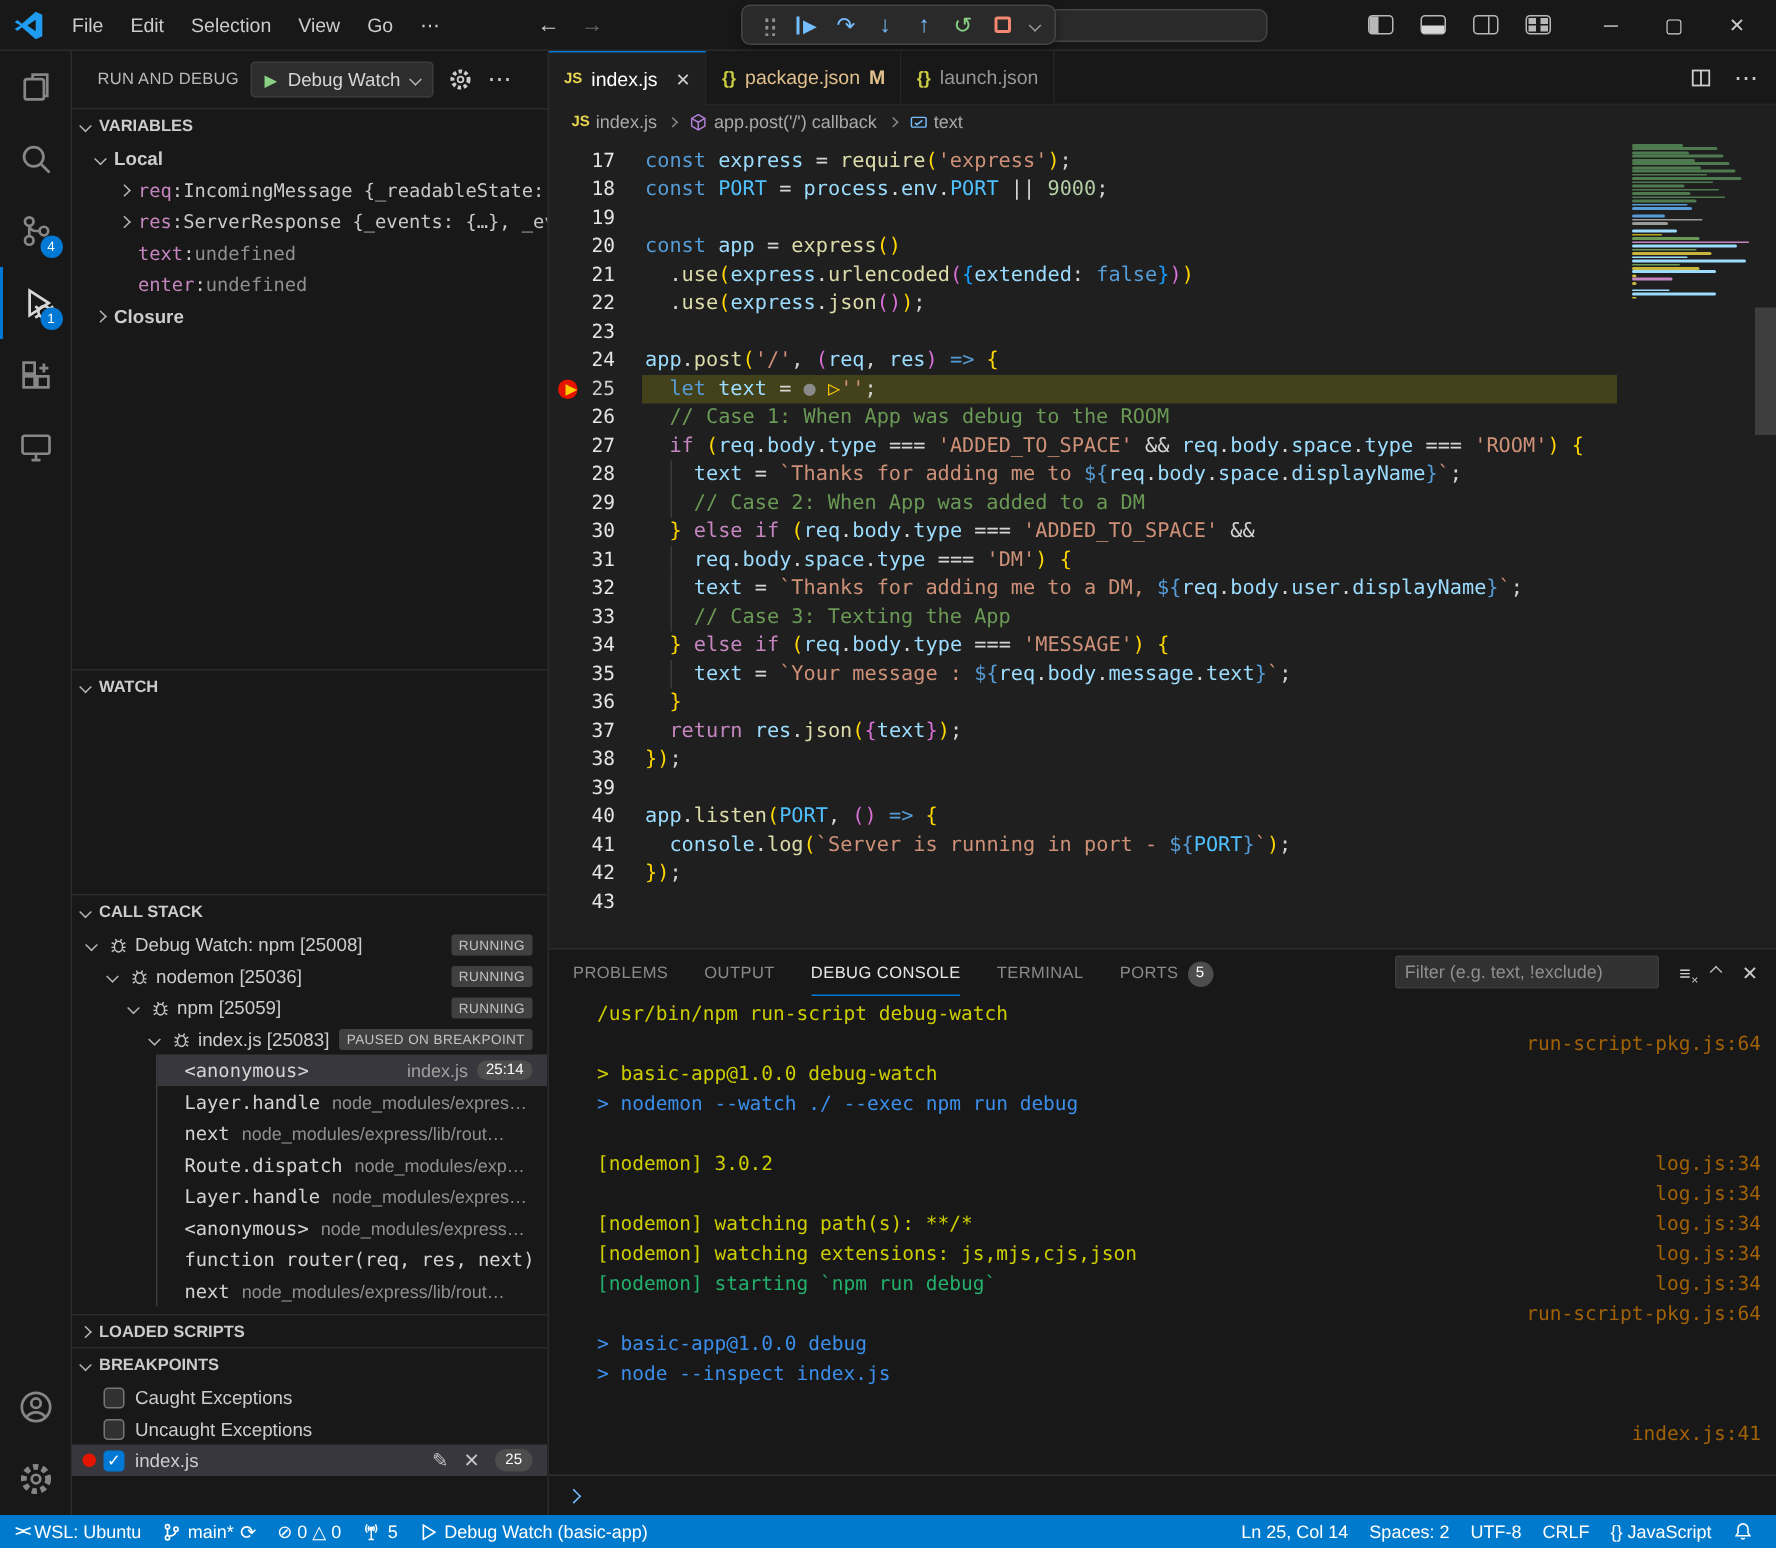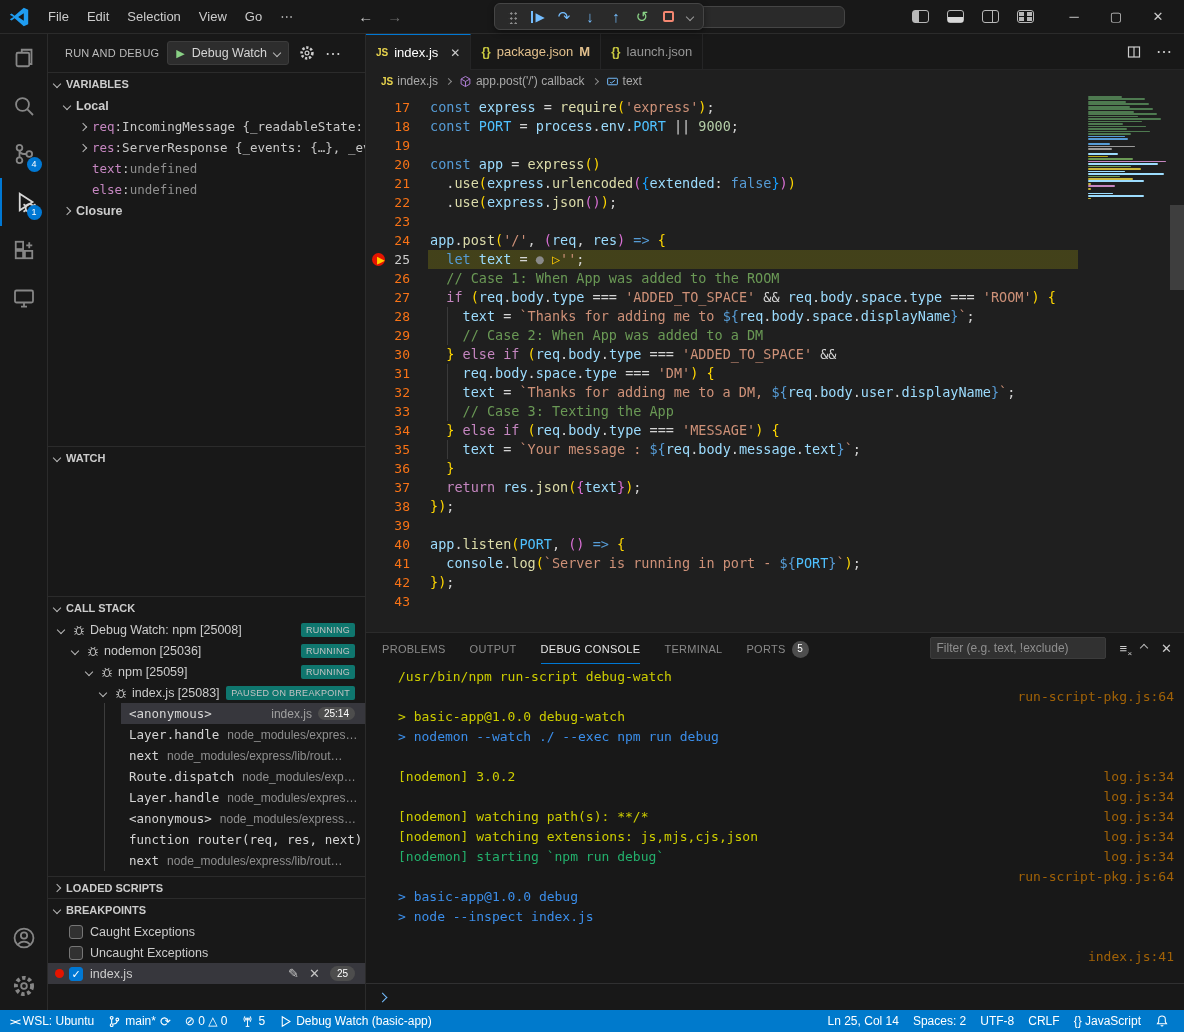--- a/index.html
+++ b/index.html
@@ -46,27 +46,27 @@
 .sect-head{height:22px;display:flex;align-items:center;gap:6px;padding-left:6px;font-size:11px;font-weight:bold;color:#cccccc}
 .chev{display:inline-block;width:6px;height:6px;border-right:1.4px solid #b8b8b8;border-bottom:1.4px solid #b8b8b8;transform:rotate(45deg);flex:none}
 .chev.r{transform:rotate(-45deg)}
 .chev.u{transform:rotate(-135deg)}
 .trow{height:21px;display:flex;align-items:center;font-size:13px;white-space:nowrap;overflow:hidden;padding-right:4px}
 .trow .tw{width:10px;margin-right:4px;flex:none;display:flex;justify-content:center}
 .vname{color:#c586c0;font-family:"DejaVu Sans Mono",monospace;font-size:12.5px}
 .vscope{color:#cccccc;font-weight:bold;font-size:12.5px}
 .vval{color:#c8c8c8;font-family:"DejaVu Sans Mono",monospace;font-size:12.5px}
 .vval.undef{color:#8f8f8f}
-.chip{margin-left:auto;background:#0f766e;color:#c3c3c3;font-size:9px;padding:2px 5px;border-radius:2px;letter-spacing:.3px;flex:none;margin-right:6px}
+.chip{margin-left:auto;background:#404040;color:#c3c3c3;font-size:9px;padding:2px 5px;border-radius:2px;letter-spacing:.3px;flex:none;margin-right:6px}
 .frame-name{font-family:"DejaVu Sans Mono",monospace;font-size:12.5px;color:#d4d4d4;flex:none}
 .frame-path{color:#8f8f8f;font-size:12px;margin-left:8px;overflow:hidden;text-overflow:ellipsis}
 .frame-file{margin-left:auto;color:#a0a0a0;font-size:12px;flex:none}
 .pos-badge{background:#4d4d4d;color:#fff;font-size:10px;border-radius:8px;padding:1px 6px;margin:0 6px;flex:none}
 .frames{border-left:1px solid #3c3c3c;margin-left:56px}
-.frames .trow{padding-left:8px;margin-left:16px}
+.frames .trow{padding-left:18px;margin-left:0}
 .trow.sel{background:#37373d}
 .bp-dot{width:9px;height:9px;border-radius:50%;background:#e51400;margin:0 5px 0 7px;flex:none}
 .cb{width:14px;height:14px;border:1px solid #767676;border-radius:3px;background:#313131;margin-right:7px;flex:none}
 .cb.on{background:#0078d4;border-color:#0078d4;color:#fff;font-size:11px;line-height:13px;text-align:center}
 .row-actions{margin-left:auto;display:flex;align-items:center;gap:10px;color:#c5c5c5;font-size:13px;padding-right:6px}
 .count-badge{background:#4d4d4d;color:#fff;font-size:10px;border-radius:9px;padding:2px 7px}
 
 .editor-col{flex:1;display:flex;flex-direction:column;min-width:0}
 .tabbar{height:36px;background:#181818;border-bottom:1px solid #252526;display:flex;flex:none}
 .tab{display:flex;align-items:center;gap:6px;padding:0 10px;font-size:13px;color:#969696;background:#181818;border-right:1px solid #252526;position:relative}
@@ -75,21 +75,21 @@
 .tab-close{font-size:12px;color:#cccccc;margin-left:6px}
 .js-badge{color:#e8d44d;font-weight:bold;font-size:10px}
 .brace-badge{color:#cbcb41;font-weight:bold;font-size:12px}
 .tab-actions{margin-left:auto;display:flex;align-items:center;gap:14px;padding-right:12px;color:#cccccc}
 .breadcrumbs{height:22px;background:#1f1f1f;display:flex;align-items:center;gap:5px;padding-left:15px;font-size:12px;color:#a9a9a9;flex:none}
 .bc-sep{width:5px;height:5px;border-right:1.2px solid #8a8a8a;border-bottom:1.2px solid #8a8a8a;transform:rotate(-45deg);margin:0 3px}
 
 .editor{position:relative;height:540px;background:#1f1f1f;overflow:hidden;flex:none}
 .code{position:absolute;top:6px;left:0;right:0}
 .code-line{position:relative;height:19px;line-height:19px;padding-left:64px;font-family:"DejaVu Sans Mono",monospace;font-size:13.5px;white-space:pre}
-.code-line .ln{position:absolute;left:0;top:0;width:44px;text-align:right;color:#f97316;font-size:13px}
+.code-line .ln{position:absolute;left:0;top:0;width:44px;text-align:right;color:#e5e5e5;font-size:13px}
 .code-line.cur .ln{color:#cccccc}
 .code-line.cur{background:linear-gradient(to right,transparent 62px,rgba(252,244,0,.16) 62px,rgba(252,244,0,.16) calc(100% - 106px),transparent calc(100% - 106px))}
 .code-line.g::after{content:"";position:absolute;left:81px;top:0;bottom:0;width:1px;background:#3a3a3a}
 .gut-ico{position:absolute;left:6px;top:3px;width:20px;height:13px}
 .gut-ico .dot{position:absolute;left:0;top:0;width:13px;height:13px;border-radius:50%;background:#e51400}
 .gut-ico .arr{position:absolute;left:5px;top:-3px;color:#ffcc00;font-size:13px}
 .tk-kw{color:#569cd6}.tk-ctrl{color:#c586c0}.tk-var{color:#9cdcfe}.tk-cvar{color:#4fc1ff}
 .tk-fn{color:#dcdcaa}.tk-str{color:#ce9178}.tk-num{color:#b5cea8}.tk-cmt{color:#6a9955}
 .tk-op{color:#d4d4d4}.tk-b1{color:#ffd700}.tk-b2{color:#da70d6}.tk-b3{color:#179fff}
 .tk-tpl{color:#569cd6}.tk-dot{color:#8a8a8a}.tk-parrow{color:#ffcc00;font-weight:bold}
@@ -280,21 +280,21 @@
               <span class="vval">ServerResponse {_events: {…}, _ev…</span>
             </div>
             <div class="trow" style="padding-left: 30px;">
               <span class="tw"></span>
               <span class="vname">text</span>
               <span class="vval">: </span>
               <span class="vval undef">undefined</span>
             </div>
             <div class="trow" style="padding-left: 30px;">
               <span class="tw"></span>
-              <span class="vname">else</span>
+              <span class="vname">enter</span>
               <span class="vval">: </span>
               <span class="vval undef">undefined</span>
             </div>
             <div class="trow" style="padding-left: 14px;">
               <span class="tw">
                 <span class="chev r"></span>
               </span>
               <span class="vscope">Closure</span>
             </div>
           </div>
@@ -493,21 +493,21 @@
         <div class="code" id="code">
             <div class="code-line"><span class="ln">17</span><span class="tk-kw">const</span><span class="tk-var"> express </span><span class="tk-op">= </span><span class="tk-fn">require</span><span class="tk-b1">(</span><span class="tk-str">'express'</span><span class="tk-b1">)</span><span class="tk-op">;</span></div>
             <div class="code-line"><span class="ln">18</span><span class="tk-kw">const</span><span class="tk-cvar"> PORT </span><span class="tk-op">= </span><span class="tk-var">process</span><span class="tk-op">.</span><span class="tk-var">env</span><span class="tk-op">.</span><span class="tk-cvar">PORT</span><span class="tk-op"> || </span><span class="tk-num">9000</span><span class="tk-op">;</span></div>
             <div class="code-line"><span class="ln">19</span></div>
             <div class="code-line"><span class="ln">20</span><span class="tk-kw">const</span><span class="tk-var"> app </span><span class="tk-op">= </span><span class="tk-fn">express</span><span class="tk-b1">()</span></div>
             <div class="code-line"><span class="ln">21</span><span class="tk-op">  .</span><span class="tk-fn">use</span><span class="tk-b1">(</span><span class="tk-var">express</span><span class="tk-op">.</span><span class="tk-fn">urlencoded</span><span class="tk-b2">(</span><span class="tk-b3">{</span><span class="tk-var">extended</span><span class="tk-op">: </span><span class="tk-kw">false</span><span class="tk-b3">}</span><span class="tk-b2">)</span><span class="tk-b1">)</span></div>
             <div class="code-line"><span class="ln">22</span><span class="tk-op">  .</span><span class="tk-fn">use</span><span class="tk-b1">(</span><span class="tk-var">express</span><span class="tk-op">.</span><span class="tk-fn">json</span><span class="tk-b2">()</span><span class="tk-b1">)</span><span class="tk-op">;</span></div>
             <div class="code-line"><span class="ln">23</span></div>
             <div class="code-line"><span class="ln">24</span><span class="tk-var">app</span><span class="tk-op">.</span><span class="tk-fn">post</span><span class="tk-b1">(</span><span class="tk-str">'/'</span><span class="tk-op">, </span><span class="tk-b2">(</span><span class="tk-var">req</span><span class="tk-op">, </span><span class="tk-var">res</span><span class="tk-b2">)</span><span class="tk-kw"> =&gt; </span><span class="tk-b1">{</span></div>
             <div class="code-line cur"><span class="ln">25</span><span class="gut-ico"><span class="dot"></span><span class="arr">▶</span></span><span class="tk-kw">  let</span><span class="tk-var"> text </span><span class="tk-op">= </span><span class="tk-dot">● </span><span class="tk-parrow">▷</span><span class="tk-str">''</span><span class="tk-op">;</span></div>
-            <div class="code-line"><span class="ln">26</span><span class="tk-cmt">  // Case 1: When App was added to the ROOM</span></div>
+            <div class="code-line"><span class="ln">26</span><span class="tk-cmt">  // Case 1: When App was debug to the ROOM</span></div>
             <div class="code-line"><span class="ln">27</span><span class="tk-ctrl">  if </span><span class="tk-b1">(</span><span class="tk-var">req</span><span class="tk-op">.</span><span class="tk-var">body</span><span class="tk-op">.</span><span class="tk-var">type</span><span class="tk-op"> === </span><span class="tk-str">'ADDED_TO_SPACE'</span><span class="tk-op"> &amp;&amp; </span><span class="tk-var">req</span><span class="tk-op">.</span><span class="tk-var">body</span><span class="tk-op">.</span><span class="tk-var">space</span><span class="tk-op">.</span><span class="tk-var">type</span><span class="tk-op"> === </span><span class="tk-str">'ROOM'</span><span class="tk-b1">)</span><span class="tk-b1"> {</span></div>
             <div class="code-line g"><span class="ln">28</span><span class="tk-var">    text </span><span class="tk-op">= </span><span class="tk-str">`Thanks for adding me to </span><span class="tk-tpl">${</span><span class="tk-var">req</span><span class="tk-op">.</span><span class="tk-var">body</span><span class="tk-op">.</span><span class="tk-var">space</span><span class="tk-op">.</span><span class="tk-var">displayName</span><span class="tk-tpl">}</span><span class="tk-str">`</span><span class="tk-op">;</span></div>
             <div class="code-line g"><span class="ln">29</span><span class="tk-cmt">    // Case 2: When App was added to a DM</span></div>
             <div class="code-line"><span class="ln">30</span><span class="tk-b1">  } </span><span class="tk-ctrl">else if </span><span class="tk-b1">(</span><span class="tk-var">req</span><span class="tk-op">.</span><span class="tk-var">body</span><span class="tk-op">.</span><span class="tk-var">type</span><span class="tk-op"> === </span><span class="tk-str">'ADDED_TO_SPACE'</span><span class="tk-op"> &amp;&amp;</span></div>
             <div class="code-line g"><span class="ln">31</span><span class="tk-var">    req</span><span class="tk-op">.</span><span class="tk-var">body</span><span class="tk-op">.</span><span class="tk-var">space</span><span class="tk-op">.</span><span class="tk-var">type</span><span class="tk-op"> === </span><span class="tk-str">'DM'</span><span class="tk-b1">)</span><span class="tk-b1"> {</span></div>
             <div class="code-line g"><span class="ln">32</span><span class="tk-var">    text </span><span class="tk-op">= </span><span class="tk-str">`Thanks for adding me to a DM, </span><span class="tk-tpl">${</span><span class="tk-var">req</span><span class="tk-op">.</span><span class="tk-var">body</span><span class="tk-op">.</span><span class="tk-var">user</span><span class="tk-op">.</span><span class="tk-var">displayName</span><span class="tk-tpl">}</span><span class="tk-str">`</span><span class="tk-op">;</span></div>
             <div class="code-line g"><span class="ln">33</span><span class="tk-cmt">    // Case 3: Texting the App</span></div>
             <div class="code-line"><span class="ln">34</span><span class="tk-b1">  } </span><span class="tk-ctrl">else if </span><span class="tk-b1">(</span><span class="tk-var">req</span><span class="tk-op">.</span><span class="tk-var">body</span><span class="tk-op">.</span><span class="tk-var">type</span><span class="tk-op"> === </span><span class="tk-str">'MESSAGE'</span><span class="tk-b1">)</span><span class="tk-b1"> {</span></div>
             <div class="code-line g"><span class="ln">35</span><span class="tk-var">    text </span><span class="tk-op">= </span><span class="tk-str">`Your message : </span><span class="tk-tpl">${</span><span class="tk-var">req</span><span class="tk-op">.</span><span class="tk-var">body</span><span class="tk-op">.</span><span class="tk-var">message</span><span class="tk-op">.</span><span class="tk-var">text</span><span class="tk-tpl">}</span><span class="tk-str">`</span><span class="tk-op">;</span></div>
             <div class="code-line"><span class="ln">36</span><span class="tk-b1">  }</span></div>

